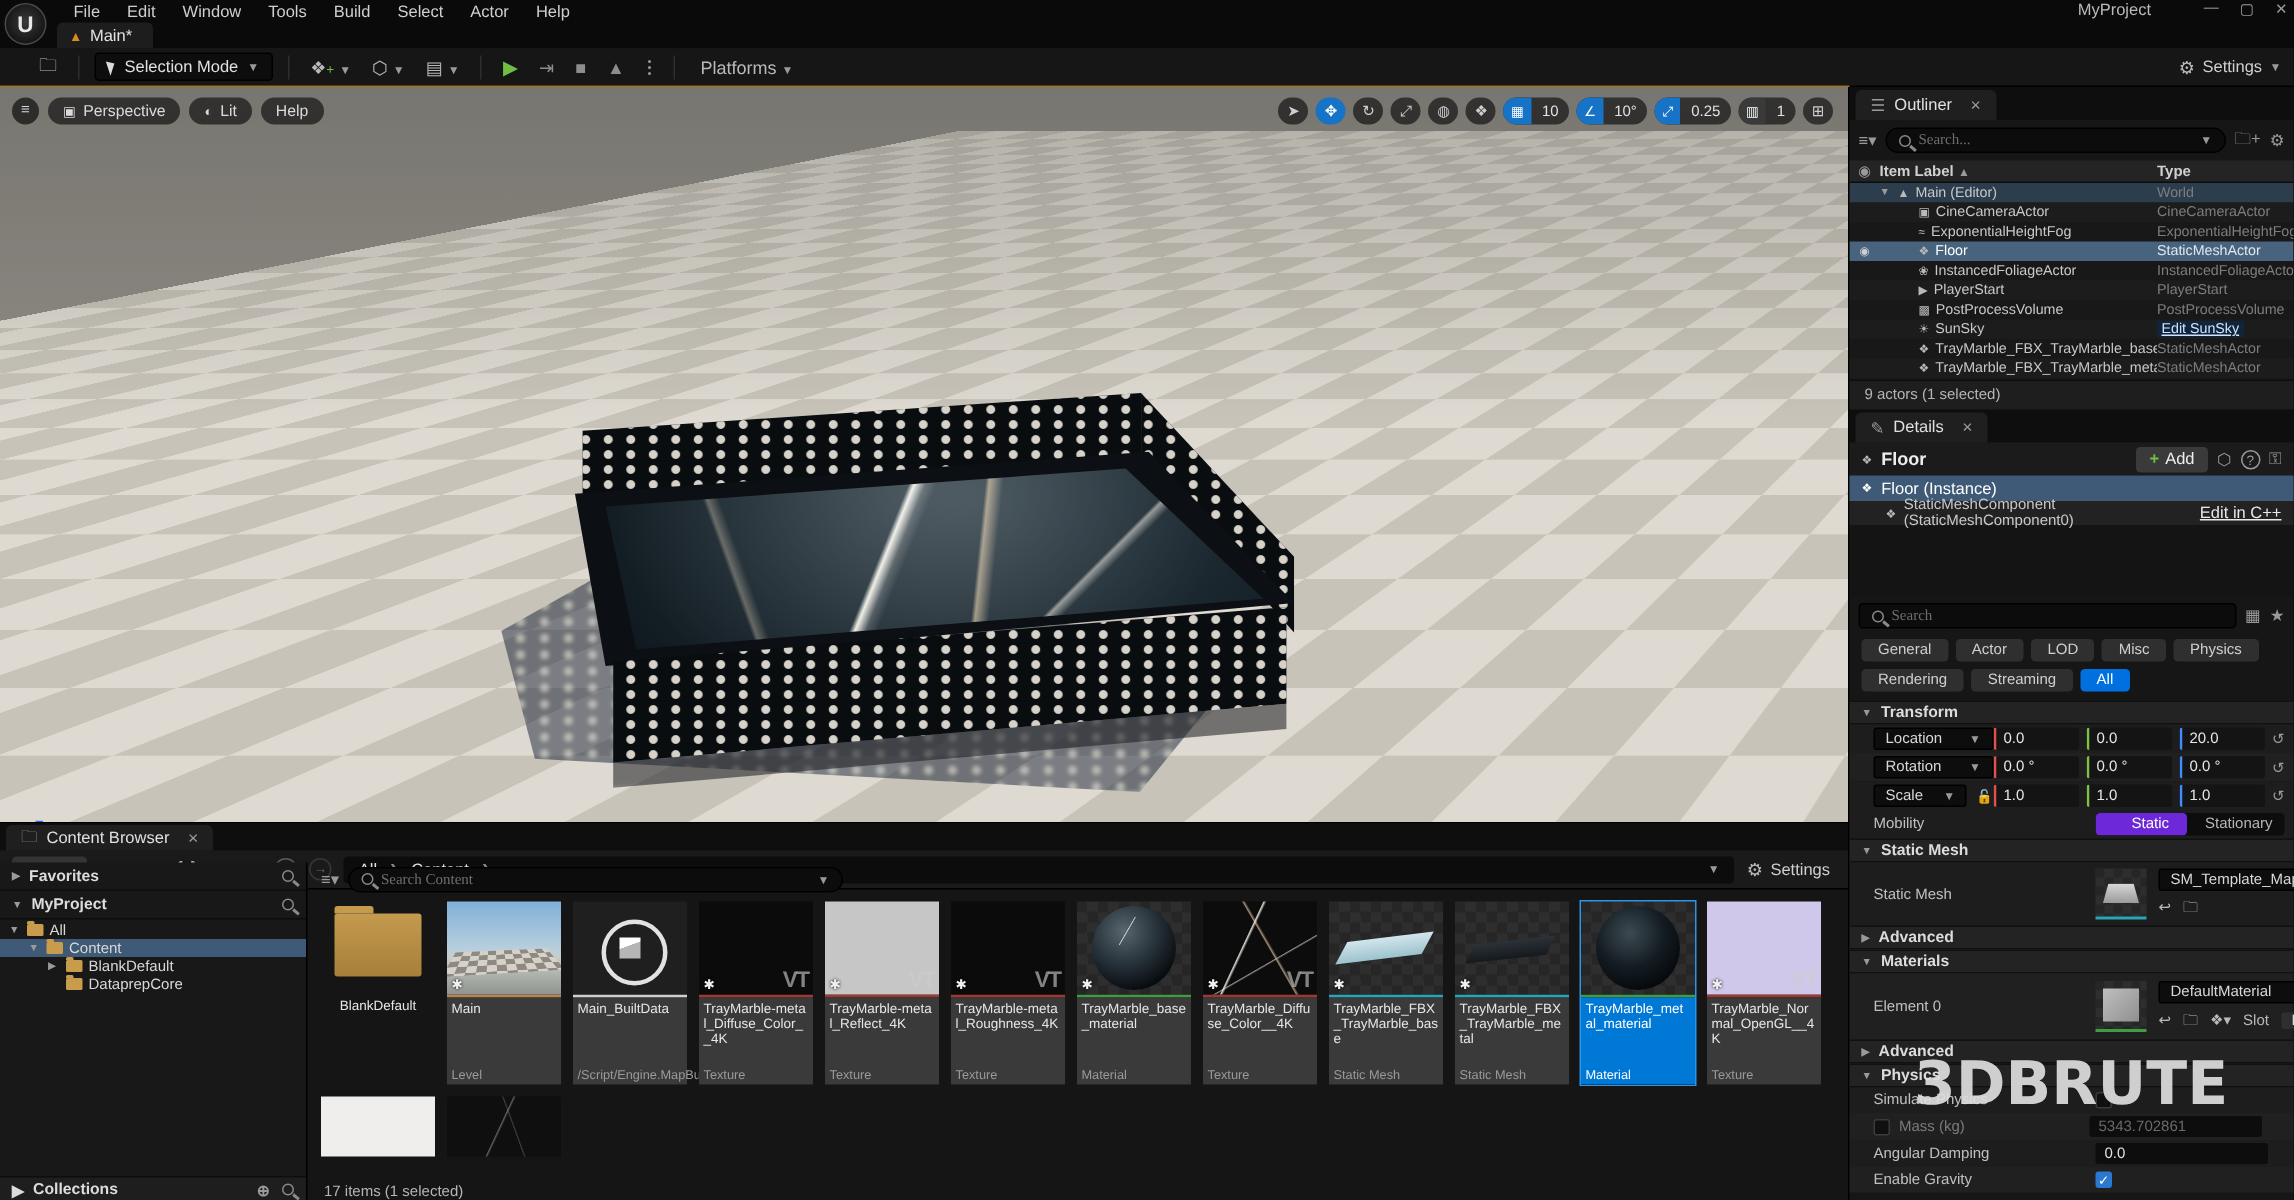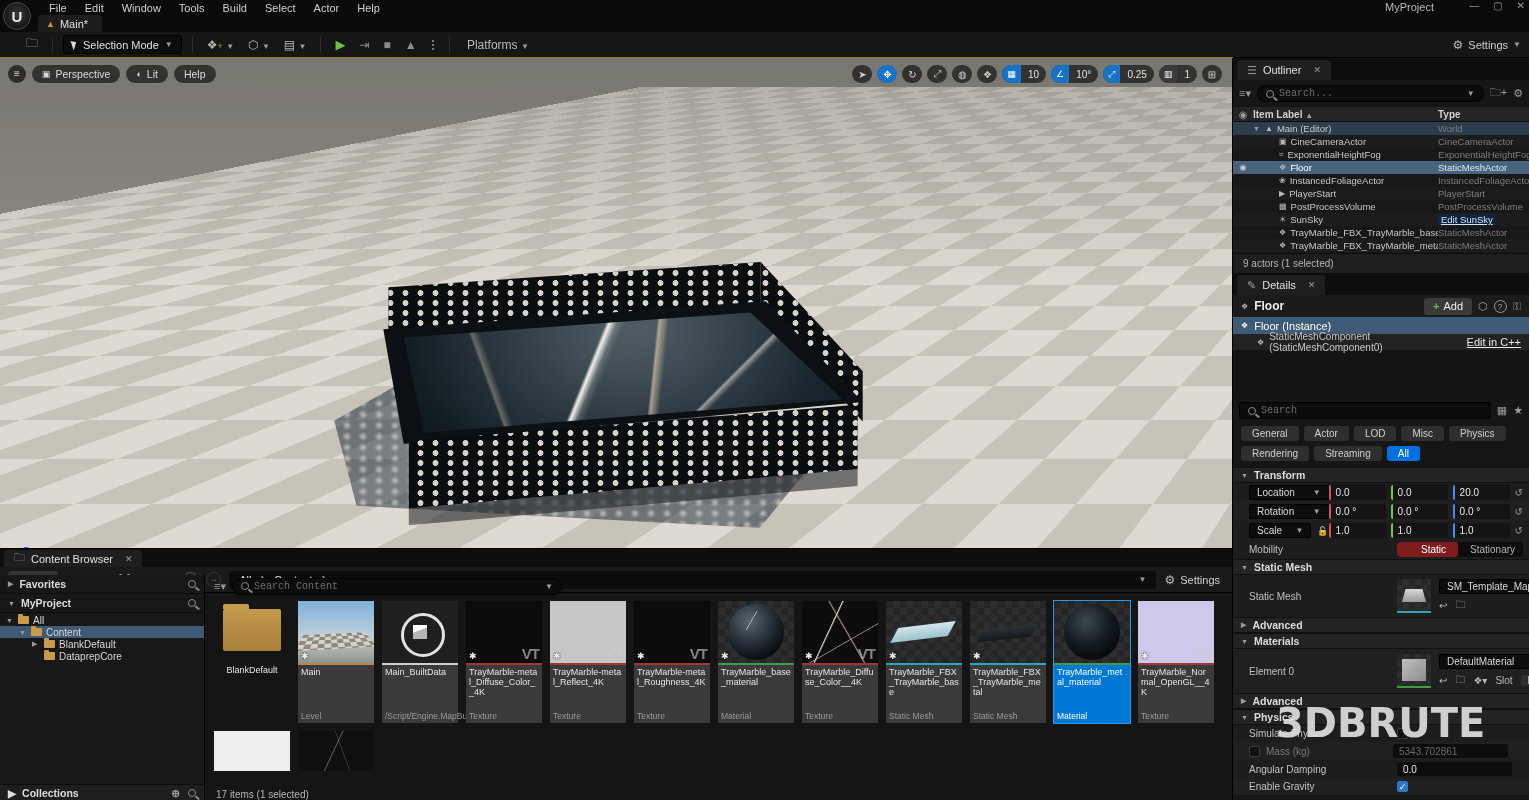--- a/index.html
+++ b/index.html
@@ -87,21 +87,21 @@
 
   
   #rightpanel { position:absolute; left:1232px; top:58px; width:297px; height:742px; background:#161616; border-left:1px solid #000; }
   .tabstrip { height:22px; background:#0e0e0e; display:flex; align-items:flex-end; }
   .ptab { height:20px; background:#1f1f1f; border-radius:4px 4px 0 0; display:flex; align-items:center; gap:6px;
     padding:0 10px; color:#e0e0e0; margin-left:4px; font-size:11px; }
   .ptab .x { color:#9a9a9a; font-size:9px; margin-left:6px; }
   .searchrow { display:flex; align-items:center; gap:6px; padding:4px 6px; }
   .searchpill { flex:1; height:17px; background:#0c0c0c; border:1px solid #000; border-radius:9px;
     display:flex; align-items:center; gap:5px; padding:0 8px; }
-  .searchpill input { background:transparent; border:none; outline:none; color:#cfcfcf; font-size:10px; width:100%; font-family:Liberation Mono, monospace; }
+  .searchpill input { background:transparent; border:none; outline:none; color:#cfcfcf; font-size:10px; width:100%; font-family:Liberation Serif, serif; }
   .searchpill input::placeholder { color:#6e6e6e; }
   .mag { width:8px; height:8px; border:1.5px solid #8a8a8a; border-radius:50%; position:relative; flex:none; }
   .mag:after { content:""; position:absolute; left:6px; top:7px; width:5px; height:1.5px; background:#8a8a8a; transform:rotate(40deg); }
   .small-ico { color:#9a9a9a; font-size:11px; }
 
   #outliner-head { height:15px; background:#242424; display:flex; align-items:center; font-size:10px;
     color:#d0d0d0; border-bottom:1px solid #0d0d0d; }
   #outliner-head .c-eye { width:20px; text-align:center; color:#9a9a9a; }
   #outliner-head .c-label { width:185px; font-weight:bold; }
   #outliner-head .c-type { flex:1; font-weight:bold; }
@@ -143,21 +143,21 @@
   .dlabel { width:148px; color:#c0c0c0; flex:none; font-size:10px; }
   .ddrop { background:#0d0d0d; border:1px solid #000; border-radius:2px; height:15px; display:flex;
     align-items:center; gap:6px; padding:0 7px; color:#d8d8d8; font-size:10px; }
   .numfield { background:#141414; border-radius:2px; height:15px; width:57px; display:flex; align-items:center;
     padding:0 5px; color:#e8e8e8; font-size:10px; margin-right:5px; }
   .bx { border-left:2px solid #e2504c; } .by { border-left:2px solid #7dc242; } .bz { border-left:2px solid #3f8cff; }
   .reset { margin-left:auto; color:#9a9a9a; font-size:10px; }
   .lock { color:#b9b9b9; font-size:9px; margin-left:6px; }
   #mobility-seg { display:flex; background:#0d0d0d; border-radius:3px; overflow:hidden; }
   .mob-opt { padding:2px 12px; color:#b5b5b5; font-size:10px; }
-  .mob-opt.on { background:#7f1d1d; color:#fff; border-radius:3px;padding-left:24px; }
+  .mob-opt.on { background:#6d28d9; color:#fff; border-radius:3px;padding-left:24px; }
   .mini-thumb { width:34px; height:34px; background:repeating-conic-gradient(#2e2e2e 0% 25%, #262626 0 50%) 0 0/12px 12px;
     position:relative; flex:none; margin-right:8px; }
   .mini-thumb.mesh { border-bottom:2px solid #2aa5b8; }
   .mini-thumb.mesh:before { content:""; position:absolute; left:5px; top:10px; width:24px; height:13px;
     background:linear-gradient(#d8d8d8,#9a9a9a); clip-path:polygon(15% 0, 85% 0, 100% 100%, 0 100%); }
   .mini-thumb.mat { border-bottom:2px solid #3f9b45; }
   .mini-thumb.mat:before { content:""; position:absolute; inset:5px; background:linear-gradient(135deg,#bfbfbf,#8f8f8f); }
   .asset-picker { display:flex; flex-direction:column; gap:3px; }
   .picker-icons { display:flex; gap:8px; color:#b9b9b9; font-size:10px; align-items:center; }
   .slot-lbl { color:#b9b9b9; }

